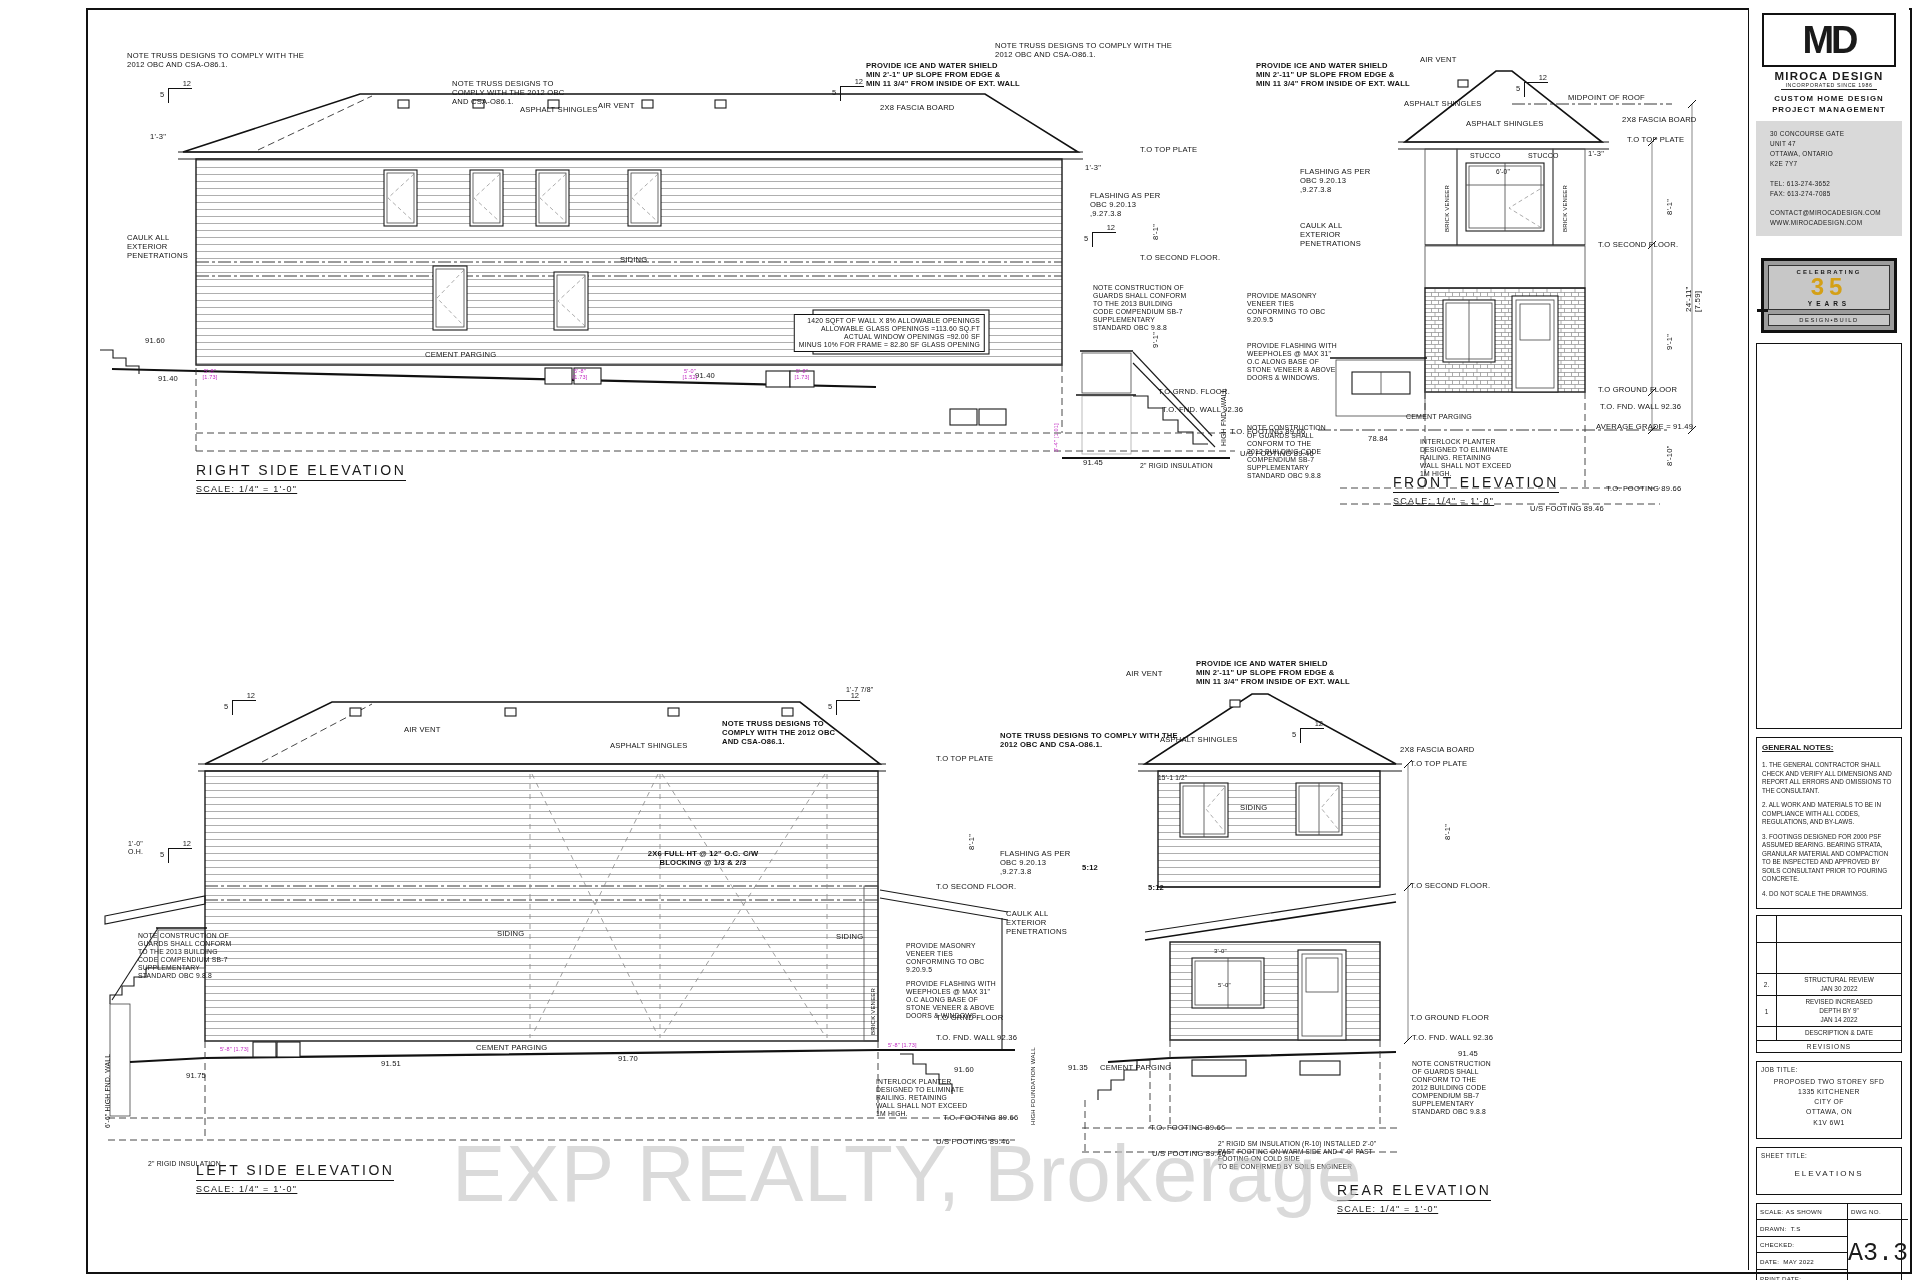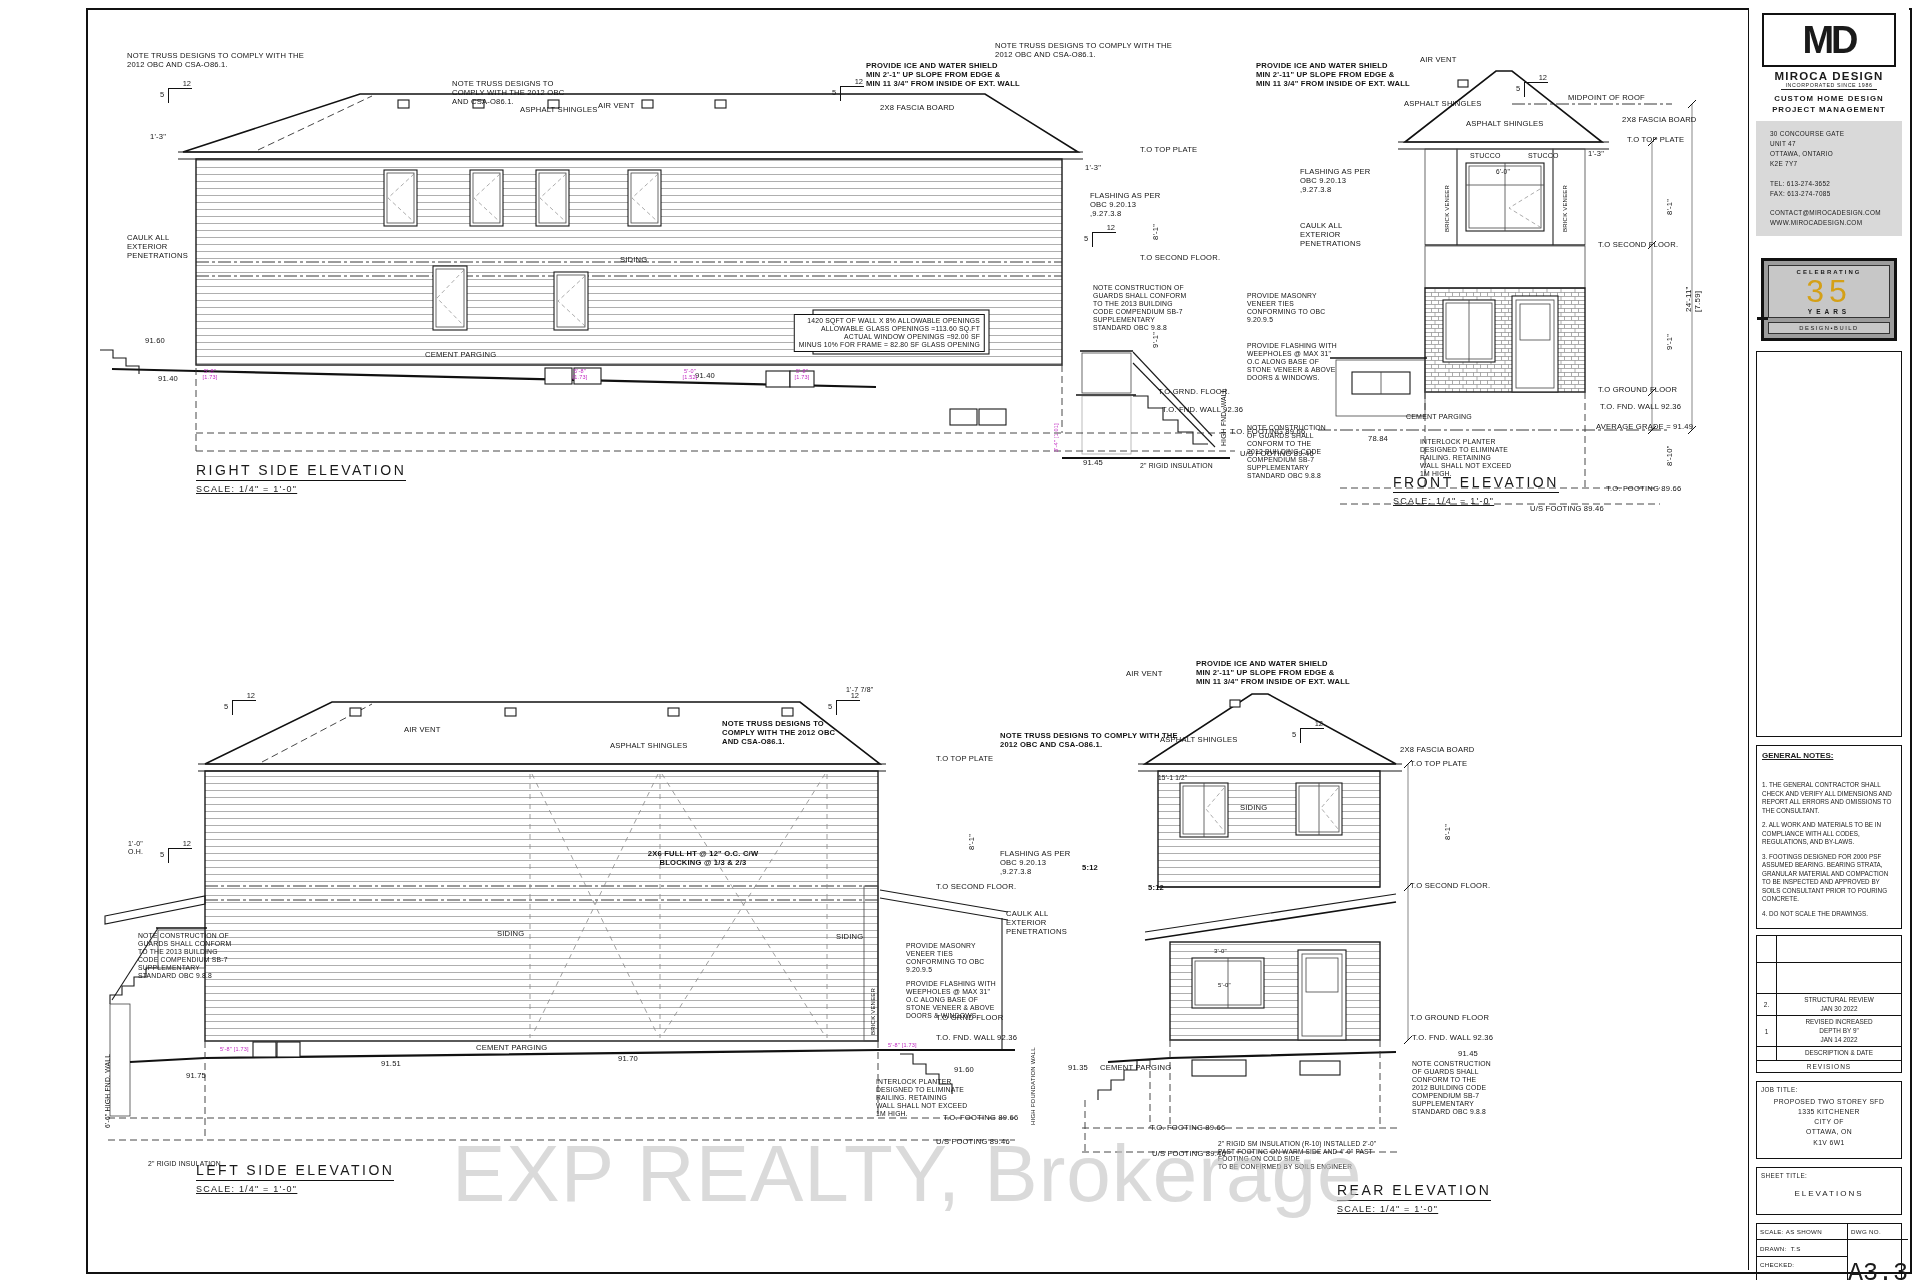--- a/index.html
+++ b/index.html
@@ -40,29 +40,29 @@
     background:#fff;z-index:6;}
   #logoBox{margin:5px 13px 0;border:2.5px solid #111;height:50px;display:flex;align-items:center;justify-content:center;}
   #logoBox .md{font-size:38px;font-weight:900;letter-spacing:-3px;}
   .company{text-align:center;font-size:11.5px;font-weight:700;letter-spacing:1.2px;margin-top:3px;}
   .inc{text-align:center;font-size:5.3px;letter-spacing:.6px;border-bottom:1px solid #222;width:96px;margin:0 auto 4px;padding-bottom:1px;}
   .svc{text-align:center;font-size:7.8px;font-weight:700;letter-spacing:1px;line-height:1.35;}
   .addr{margin:6px 7px 0;background:#d9d9d9;padding:8px 4px 8px 14px;font-size:6.4px;line-height:1.55;letter-spacing:.3px;}
   .badge{margin:22px 12px 0;border:3px solid #111;background:#9c9c9c;padding:4px;position:relative;}
   .badge .bi{background:#c7c7c7;border:1px solid #333;text-align:center;padding:3px 0 2px;}
   .badge .celeb{font-size:6px;letter-spacing:2px;font-weight:700;}
-  .badge .num{font-size:32px;line-height:1;font-weight:400;letter-spacing:5px;}
+  .badge .num{font-size:24px;line-height:1;font-weight:700;letter-spacing:5px;}
   .badge .yrs{font-size:6.5px;letter-spacing:4px;font-weight:700;margin-top:1px;}
   .badge .db{background:#c7c7c7;border:1px solid #333;margin-top:4px;text-align:center;font-size:5.8px;letter-spacing:1.5px;padding:2px 0;}
   .badge .cross{position:absolute;left:-7px;bottom:14px;width:11px;height:11px;}
   .badge .cross:before{content:'';position:absolute;left:4px;top:0;width:3px;height:11px;background:#111;}
   .badge .cross:after{content:'';position:absolute;left:0;top:4px;width:11px;height:3px;background:#111;}
   .emptyBox{margin:10px 7px 0;height:384px;border:1.6px solid #111;}
   .gn{margin:8px 7px 0;border:1.6px solid #111;padding:5px 4px 4px 5px;font-size:6.3px;line-height:1.35;}
-  .gn .gnt{font-size:8px;font-weight:700;text-decoration:underline;margin-bottom:19px;}
+  .gn .gnt{font-size:8px;font-weight:700;text-decoration:underline;margin-bottom:7px;}
   .gn .note{margin-bottom:6px;}
   .rev{margin:6px 7px 0;border:1.6px solid #111;}
   .rev .row{display:flex;border-bottom:1px solid #111;align-items:center;}
   .rev .no{width:19px;align-self:stretch;border-right:1px solid #111;font-size:6.5px;display:flex;align-items:center;justify-content:center;}
   .rev .desc{flex:1;text-align:center;font-size:6.4px;line-height:1.35;padding:2px 1px;}
   .rev .foot{text-align:center;font-size:6.5px;letter-spacing:1px;padding:2px 0;}
   .box{margin:8px 7px 0;border:1.6px solid #111;padding:4px;}
   .lbl{font-size:6.3px;letter-spacing:.4px;}
   .joblines{text-align:center;font-size:6.8px;line-height:1.5;letter-spacing:.4px;margin:4px 0 6px;}
   .stitle{text-align:center;font-size:8px;letter-spacing:2px;margin:10px 0 12px;}

